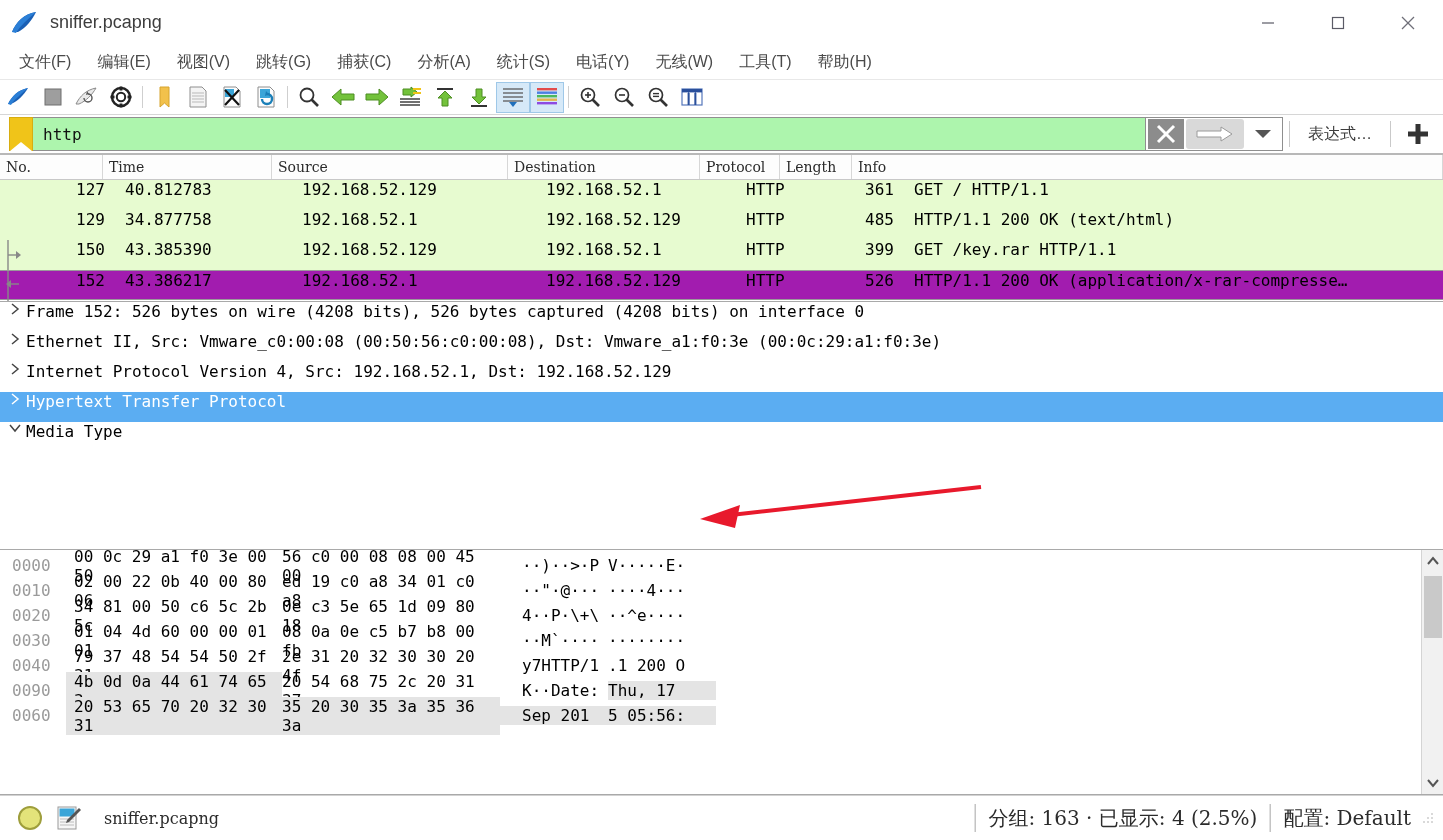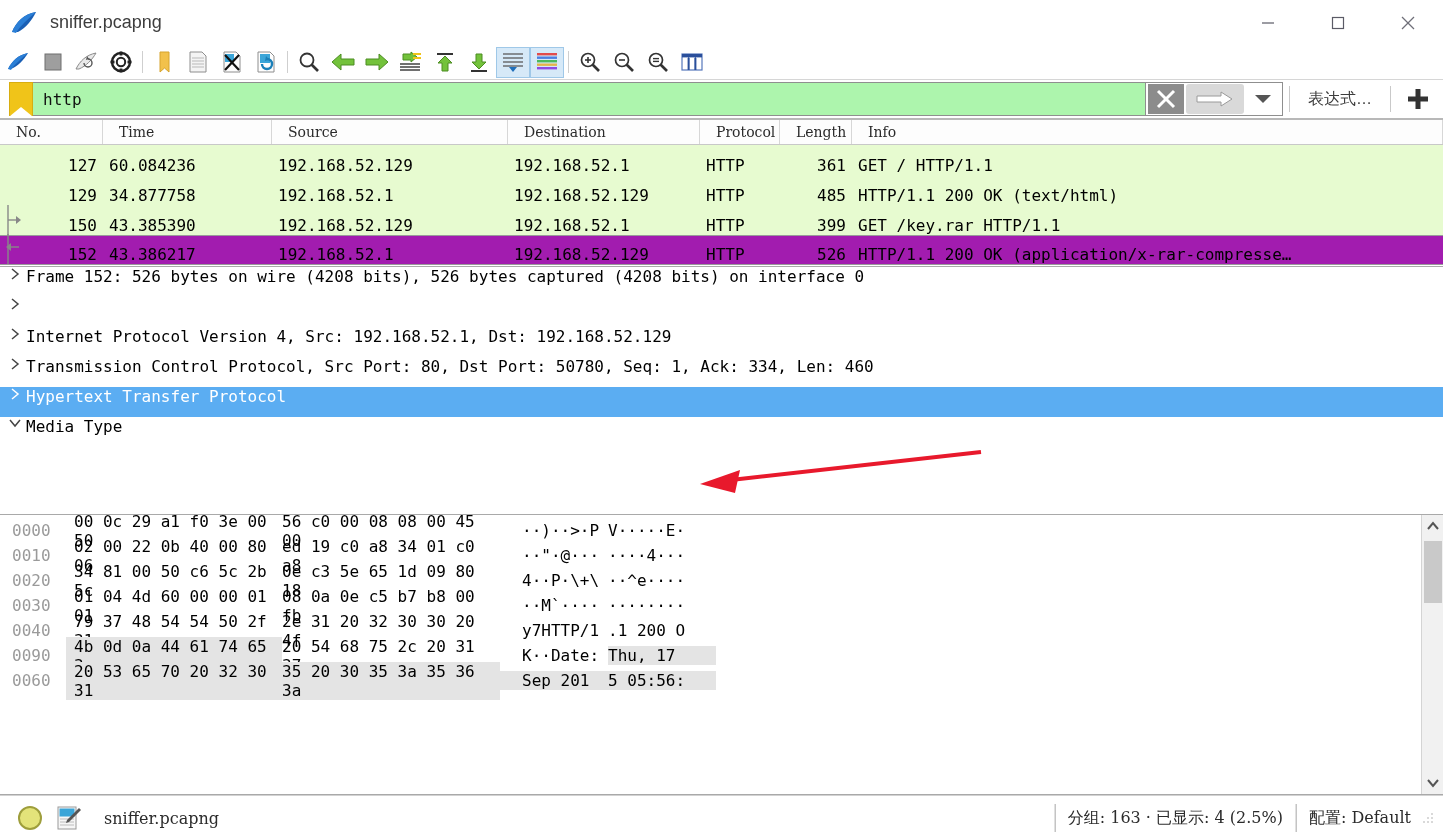--- a/index.html
+++ b/index.html
@@ -93,25 +93,25 @@
   .expr-sep { width:1px; height:26px; background:#c9c9c9; margin: 0 6px; }
   .expr-btn { font-size: 16px; color: #3d3d3d; padding: 0 12px; white-space:nowrap; }
   .plus-btn { width: 42px; display:flex; align-items:center; justify-content:center; }
 
   
   .packet-list { flex: 0 0 147px; display:flex; flex-direction:column; background:#fff;
                  border-bottom: 1px solid #a9a9a9; }
   .pl-header { display:flex; height: 25px; background: #fdfdfd; border-bottom: 1px solid #c8c8c8; }
   .pl-header .col {
     font-family: "DejaVu Serif", serif; font-size: 14px; color: #2b2b2b;
-    padding-left: 16px; display:flex; align-items:center;
+    padding-left: 6px; display:flex; align-items:center;
     border-right: 1px solid #d7d7d7; overflow:hidden; white-space:nowrap;
   }
   .pl-rows { flex: 1 1 auto; overflow: hidden; }
-  .pl-row { display:flex; height: 30px; align-items:flex-end; white-space:nowrap; }
+  .pl-row { display:flex; height: 30px; align-items:flex-start; white-space:nowrap;gap:8px; }
   .pl-row.green { background: #e7fbd0; }
   .pl-row.sel   { background: #a21caf; border-top:1px solid #9a9a9a; border-bottom:1px solid #9a9a9a;}
   .pl-row .cell {
     font-family: "DejaVu Sans Mono", monospace; font-size: 16px; color: #000;
     padding: 0 6px; overflow:hidden; text-overflow:ellipsis; white-space:nowrap;
   }
   .cell.num, .cell.len { text-align: right; }
   .relmark { width: 22px; height:30px; position:relative; flex:0 0 22px; }
 
   
@@ -157,21 +157,21 @@
   
   .statusbar {
     height: 45px; flex: 0 0 45px; display:flex; align-items:center;
     background:#ffffff; border-top:1px solid #d2d2d2; padding: 0 6px;
   }
   .sb-circle { width: 24px; height: 24px; border-radius: 50%; background: #e3e37a; border:2px solid #9e9e3c; margin-left: 12px;}
   .sb-fileicon { width: 26px; height:26px; margin-left: 14px; position:relative;}
   .sb-filename { margin-left: 22px; font-family:"DejaVu Serif", serif; font-size:16px; color:#2b2b2b;}
   .sb-right { margin-left:auto; display:flex; align-items:center; }
   .sb-div { width: 2px; height: 28px; background:#c4c4c4; margin: 0 12px; border-left:1px solid #e0e0e0;}
-  .sb-text { font-family:"DejaVu Serif", serif; font-size:16px; color:#2b2b2b; white-space:nowrap;}
+  .sb-text { font-family:"DejaVu Serif", serif; font-size:20px; color:#2b2b2b; white-space:nowrap;}
   .sb-grip { width: 14px; height: 14px; margin-left: 10px; margin-right:2px; opacity:.5;}
 </style>
 </head>
 <body>
 
 <div class="app">
 
   <div class="titlebar">
     <div class="title-icon">
       <svg width="30" height="26" viewBox="0 0 30 26">
@@ -193,20 +193,33 @@
       </div>
       <div class="win-btn">
         <svg width="18" height="18">
             <line x1="3" y1="3" x2="15" y2="15" stroke="#6f6f79" stroke-width="1.3"></line>
             <line x1="15" y1="3" x2="3" y2="15" stroke="#6f6f79" stroke-width="1.3"></line>
           </svg>
       </div>
     </div>
   </div>
 
+  <div class="menubar">
+    <div class="menu-item">文件(F)</div>
+    <div class="menu-item">编辑(E)</div>
+    <div class="menu-item">视图(V)</div>
+    <div class="menu-item">跳转(G)</div>
+    <div class="menu-item">捕获(C)</div>
+    <div class="menu-item">分析(A)</div>
+    <div class="menu-item">统计(S)</div>
+    <div class="menu-item">电话(Y)</div>
+    <div class="menu-item">无线(W)</div>
+    <div class="menu-item">工具(T)</div>
+    <div class="menu-item">帮助(H)</div>
+  </div>
 
   <div class="toolbar">
     <div class="tb">
       <svg width="24" height="20" viewBox="0 0 24 20">
           <path d="M1 17 C5 9 11 3 21 1 C17 8 11 14 4 17 Z" fill="#1a5fb4"></path>
           <path d="M1 17 C5 9 11 3 21 1 C14 7 7 13 4 18 Z" fill="#2b7fd6"></path>
         </svg>
     </div>
     <div class="tb">
       <svg width="20" height="20">
@@ -410,21 +423,21 @@
       <div class="col c-dst">Destination</div>
       <div class="col c-proto">Protocol</div>
       <div class="col c-len">Length</div>
       <div class="col c-info">Info</div>
     </div>
     <div class="pl-rows">
 
       <div class="pl-row green">
         <div class="relmark"></div>
         <div class="cell num" style="width:81px;flex:0 0 81px">127</div>
-        <div class="cell c-time">60.084236</div>
+        <div class="cell c-time">40.812783</div>
         <div class="cell c-src">192.168.52.129</div>
         <div class="cell c-dst">192.168.52.1</div>
         <div class="cell c-proto">HTTP</div>
         <div class="cell len c-len">361</div>
         <div class="cell c-info">GET / HTTP/1.1</div>
       </div>
 
       <div class="pl-row green">
         <div class="relmark"></div>
         <div class="cell num" style="width:81px;flex:0 0 81px">129</div>
@@ -483,39 +496,32 @@
       </div>
       <div class="tree-label">Frame 152: 526 bytes on wire (4208 bits), 526 bytes captured (4208 bits) on interface 0</div>
     </div>
 
     <div class="tree-row">
       <div class="twisty">
         <svg width="12" height="14" viewBox="0 0 12 14">
             <path d="M3 2 L9 7 L3 12" fill="none" stroke="#444" stroke-width="1.5"></path>
           </svg>
       </div>
+      <div class="tree-label">Ethernet II, Src: Vmware_c0:00:08 (00:50:56:c0:00:08), Dst: Vmware_a1:f0:3e (00:0c:29:a1:f0:3e)</div>
     </div>
 
     <div class="tree-row">
       <div class="twisty">
         <svg width="12" height="14" viewBox="0 0 12 14">
             <path d="M3 2 L9 7 L3 12" fill="none" stroke="#444" stroke-width="1.5"></path>
           </svg>
       </div>
       <div class="tree-label">Internet Protocol Version 4, Src: 192.168.52.1, Dst: 192.168.52.129</div>
     </div>
 
-    <div class="tree-row">
-      <div class="twisty">
-        <svg width="12" height="14" viewBox="0 0 12 14">
-            <path d="M3 2 L9 7 L3 12" fill="none" stroke="#444" stroke-width="1.5"></path>
-          </svg>
-      </div>
-      <div class="tree-label">Transmission Control Protocol, Src Port: 80, Dst Port: 50780, Seq: 1, Ack: 334, Len: 460</div>
-    </div>
 
     <div class="tree-row selected">
       <div class="twisty">
         <svg width="12" height="14" viewBox="0 0 12 14">
             <path d="M3 2 L9 7 L3 12" fill="none" stroke="#ffffff" stroke-width="1.5"></path>
           </svg>
       </div>
       <div class="tree-label">Hypertext Transfer Protocol</div>
     </div>
 

